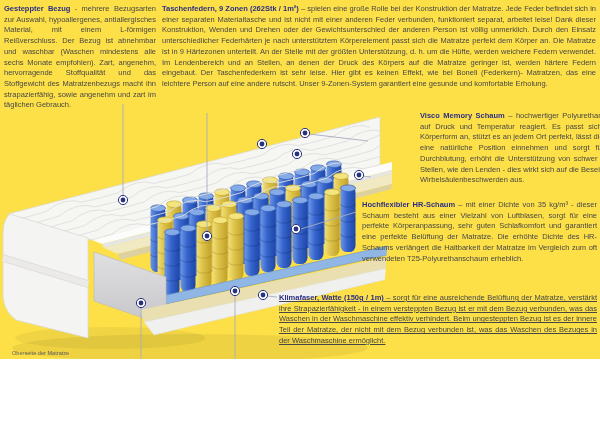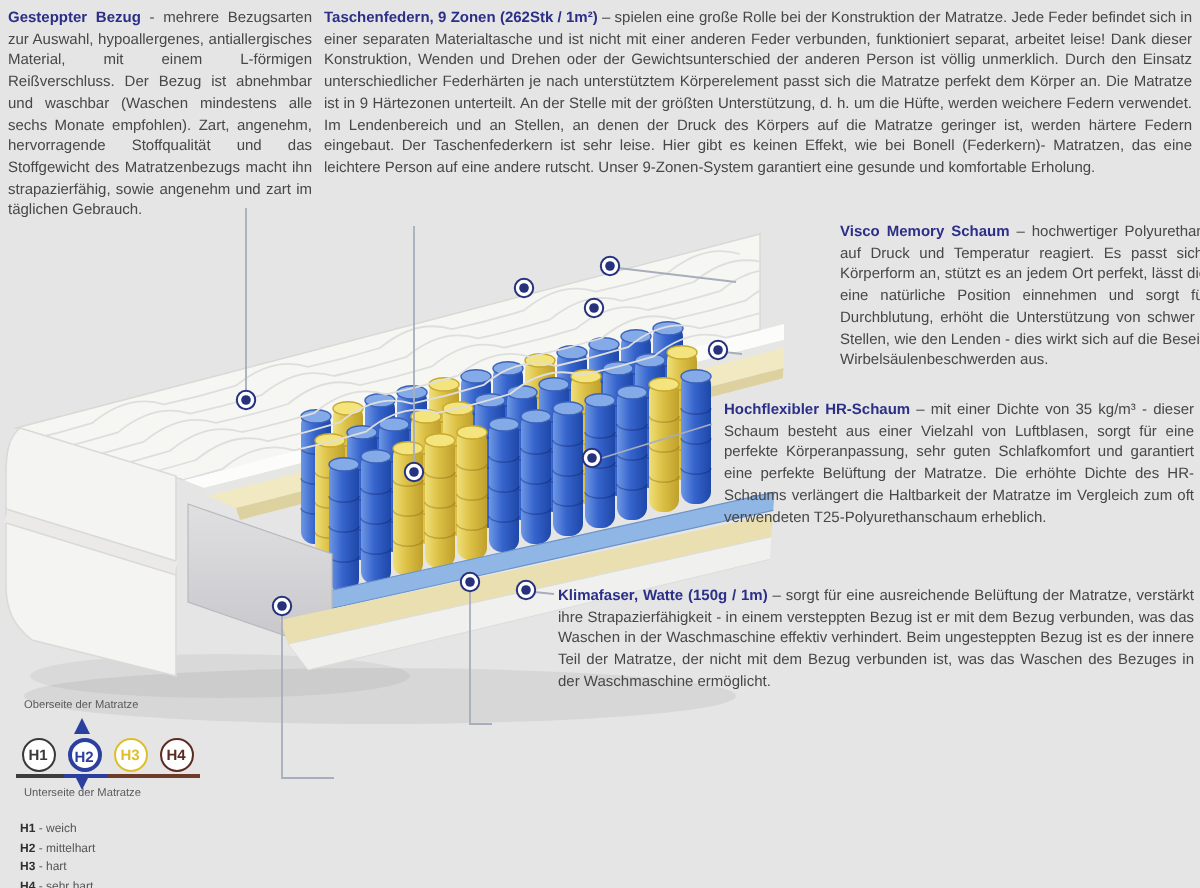--- a/index.html
+++ b/index.html
@@ -1,25 +1,25 @@
 <!DOCTYPE html>
 <html><head>
 <meta charset="utf-8">
 <style>
   html,body{margin:0;padding:0;background:#fff;}
-  .canvas{position:relative;width:600px;height:444px;background:#e5e5e5;overflow:hidden;
+  .canvas{position:relative;width:600px;height:359px;background:#fde047;overflow:hidden;
           font-family:"Liberation Sans",sans-serif;}
   svg.art{position:absolute;left:0;top:0;z-index:1;}
   .tb{position:absolute;z-index:2;font-size:7.5px;line-height:1.43;color:#474747;text-align:justify;}
   .tb b{color:#2b2f87;}
   .tb-gesteppter{left:4px;top:4px;width:152px;}
   .tb-taschenfedern{left:162px;top:4px;width:434px;}
   .tb-visco{left:372px;top:111px;width:225px;margin-left:48px;}
   .tb-hochflex{left:362px;top:200px;width:235px;}
-  .tb-klimafaser{left:279px;top:293px;width:318px;}
+  .tb-klimafaser{left:279px;top:293px;width:318px;text-decoration:underline;}
   .tb-polster{left:247px;top:357px;width:352px;font-size:7.3px;text-align:left;white-space:nowrap;}
   .tb-t25{left:170px;top:384px;width:427px;}
   .small-label{position:absolute;z-index:2;font-size:5.6px;color:#5a5a5a;}
   .hcirc{position:absolute;z-index:2;width:17px;height:17px;border-radius:50%;border:1.6px solid #333;
          background:#fff;text-align:center;line-height:16px;font-size:7.5px;font-weight:bold;box-sizing:border-box;}
   .hcirc.selected{border-width:2.2px;}
   .hseg{position:absolute;z-index:1;height:1.2px;top:387.4px;}
   .arr{position:absolute;z-index:3;width:0;height:0;}
   .arr-up{left:37px;top:359px;border-left:4.5px solid transparent;border-right:4.5px solid transparent;border-bottom:8px solid #2b3f9e;}
   .arr-down{left:37px;top:387px;border-left:4.5px solid transparent;border-right:4.5px solid transparent;border-top:8px solid #2b3f9e;}

